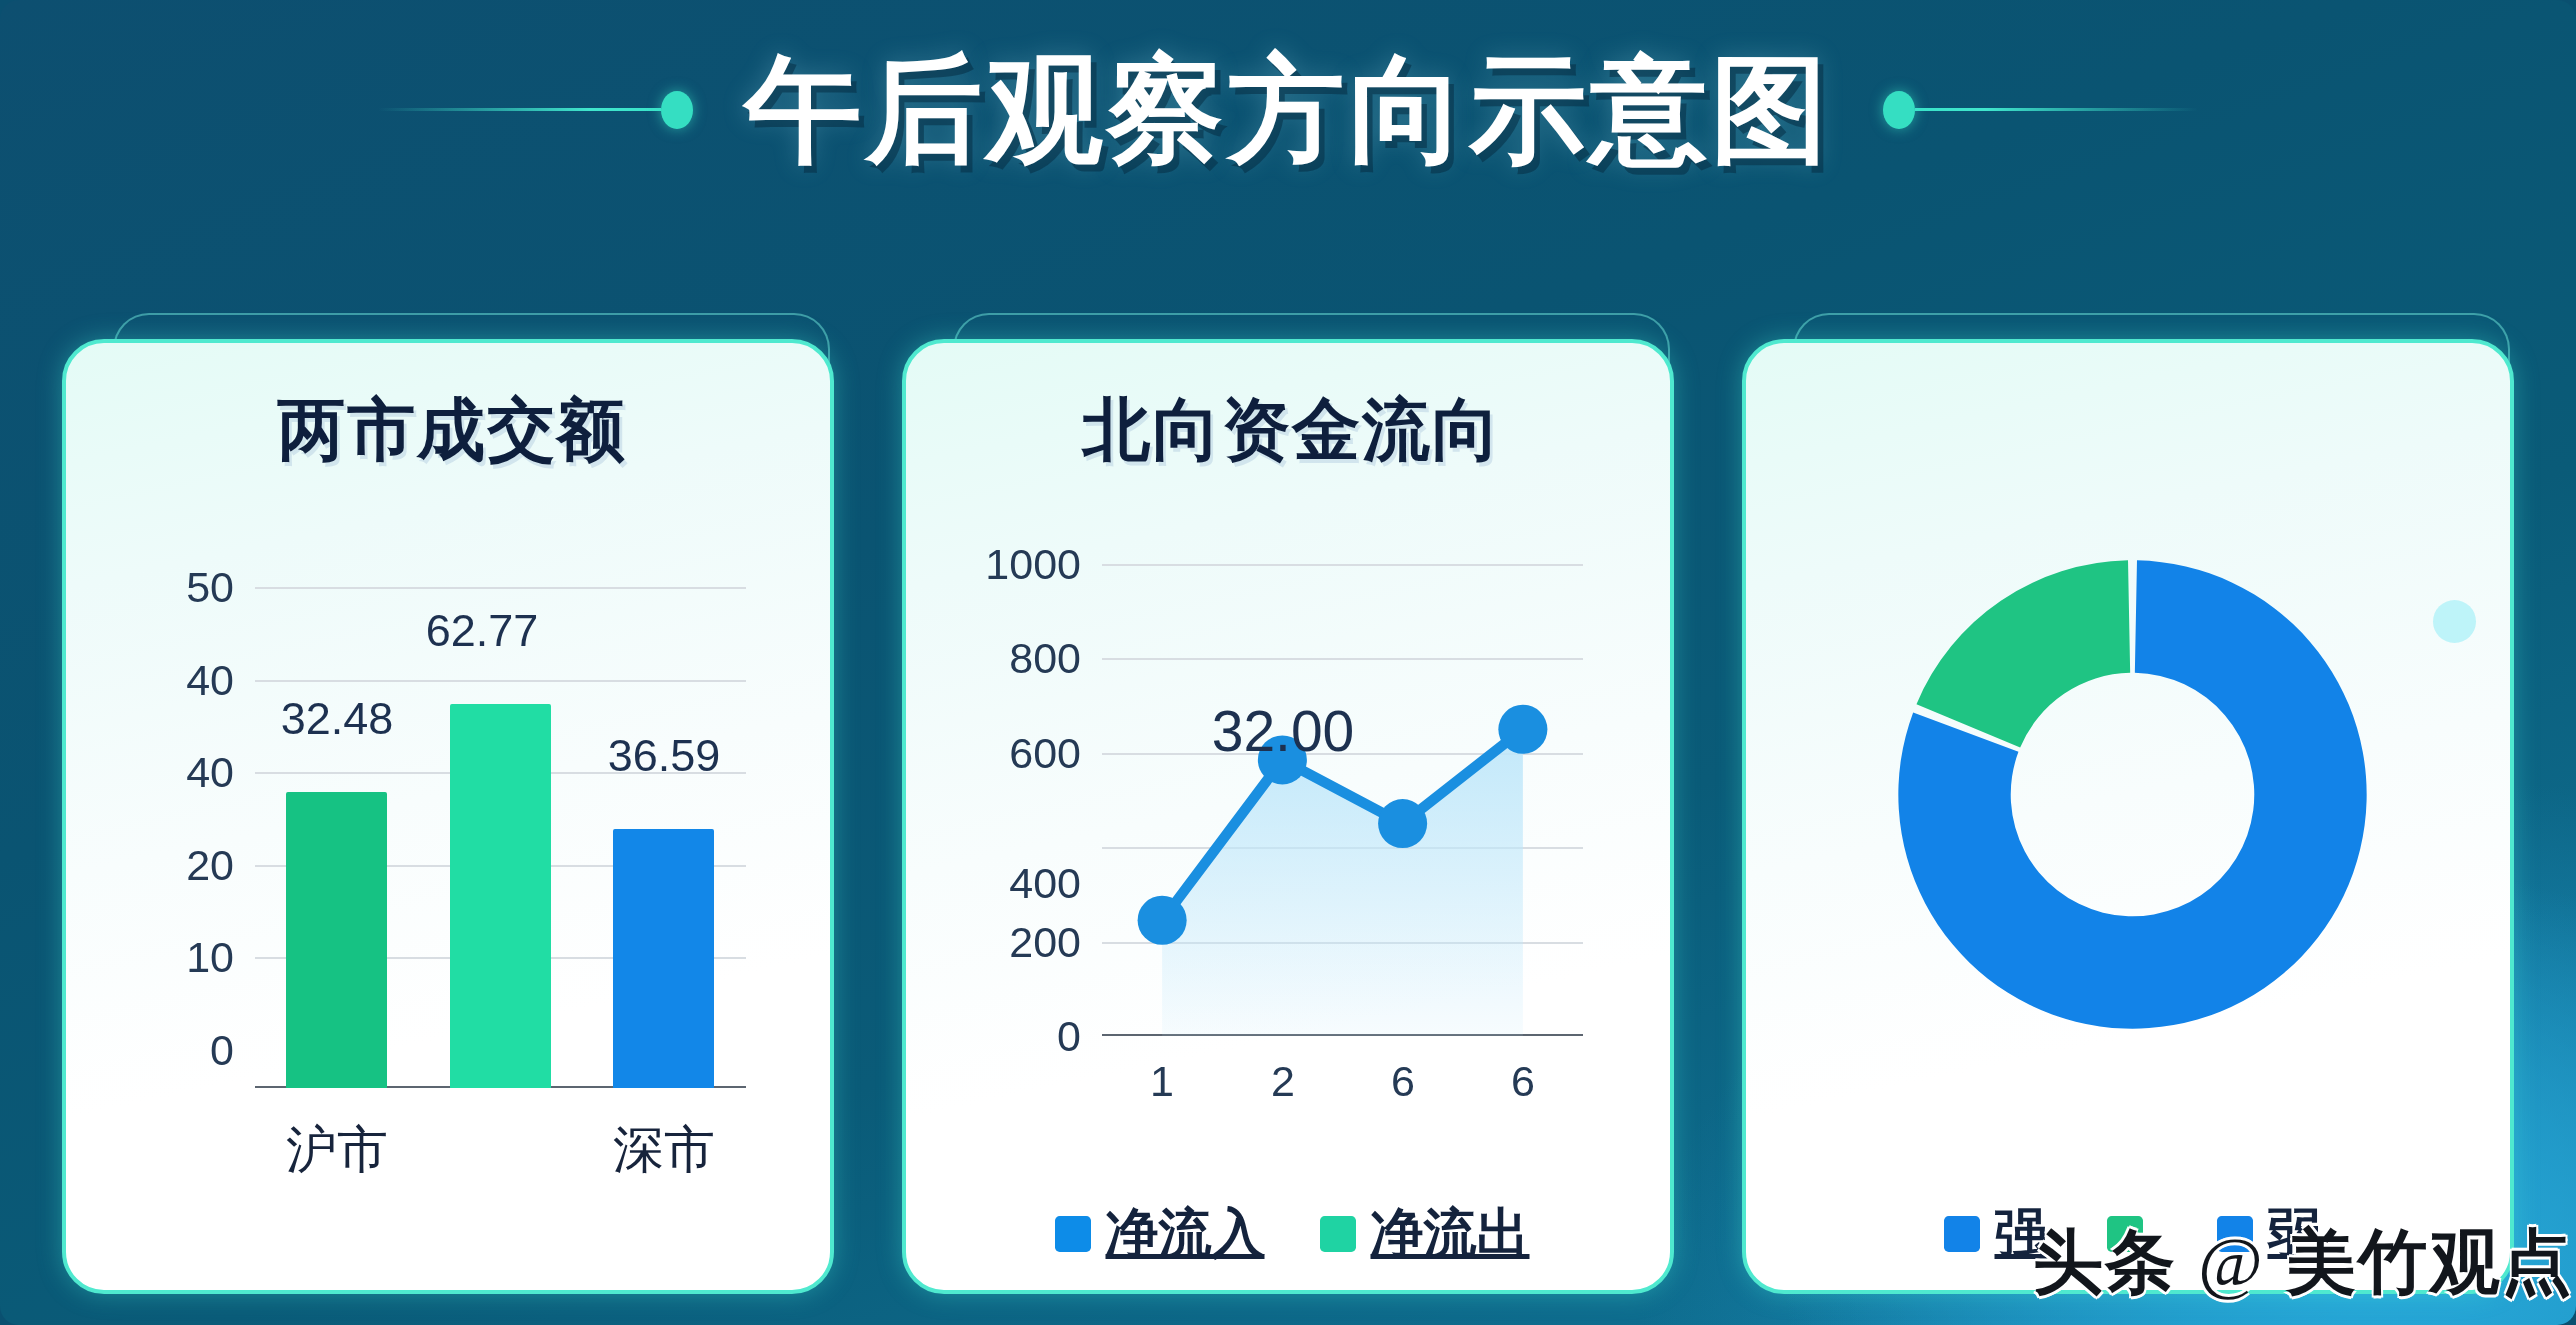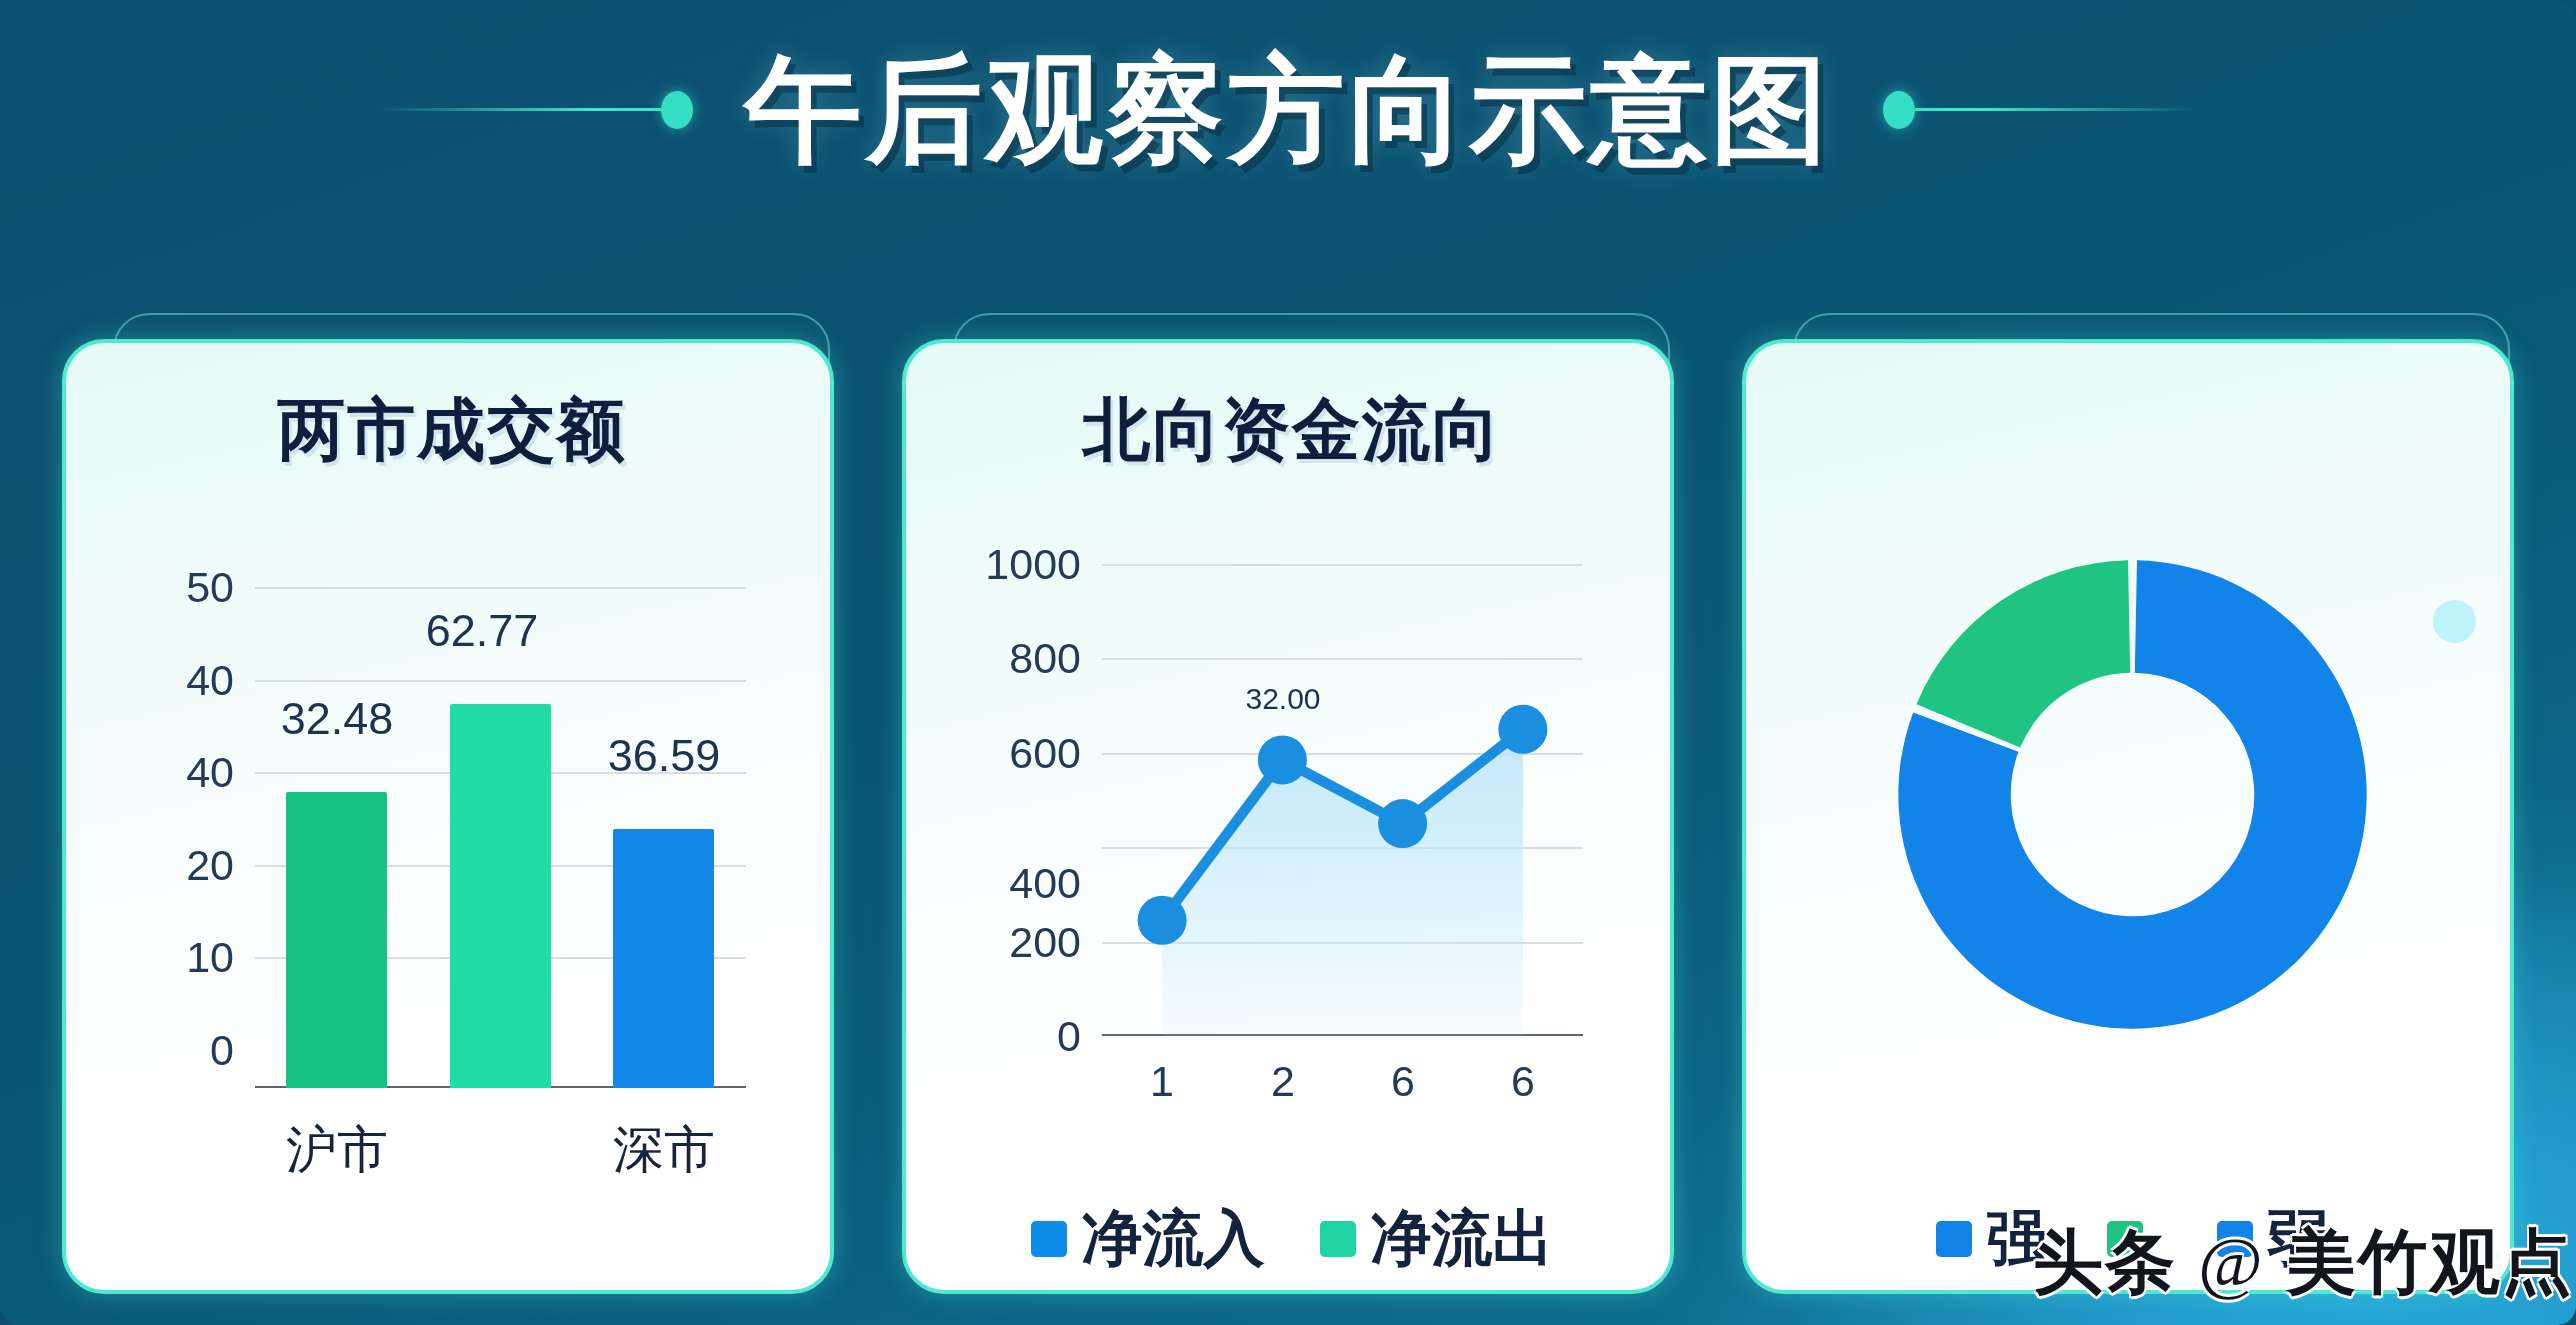--- a/index.html
+++ b/index.html
@@ -82,31 +82,31 @@
   .bar{position:absolute;bottom:0;border-radius:1.9px 1.9px 0 0;}
   .bar-label{
     position:absolute;transform:translateX(-50%);
     font-size:45px;color:#1d3category;color:#1d3150;white-space:nowrap;
   }
 
   
   .linesvg{position:absolute;left:0;top:0;overflow:visible;}
   .pt-label{
     position:absolute;transform:translate(-50%,-100%);
-    font-size:30px;color:#1d3150;white-space:nowrap;
+    font-size:57px;color:#1d3150;white-space:nowrap;margin-top:48px;
   }
 
   
   .legend{
     position:absolute;left:0;width:772px;display:flex;
     justify-content:center;align-items:center;gap:55px;
   }
   .lg-item{display:flex;align-items:center;gap:15px;}
   .lg-sw{width:36px;height:36px;border-radius:4.7px;flex:0 0 auto;}
-  .lg-tx{font-size:61px;font-weight:bold;color:#14233d;white-space:nowrap;}
+  .lg-tx{font-size:53px;font-weight:bold;color:#14233d;white-space:nowrap;text-decoration:underline;}
 
   
   .donut-wrap{position:absolute;left:141px;top:206px;width:491px;height:491px;}
   .deco-dot{
     position:absolute;right:34px;top:257px;width:43px;height:43px;
     border-radius:50%;background:rgba(180,242,248,.85);
   }
 
   
   .watermark{

